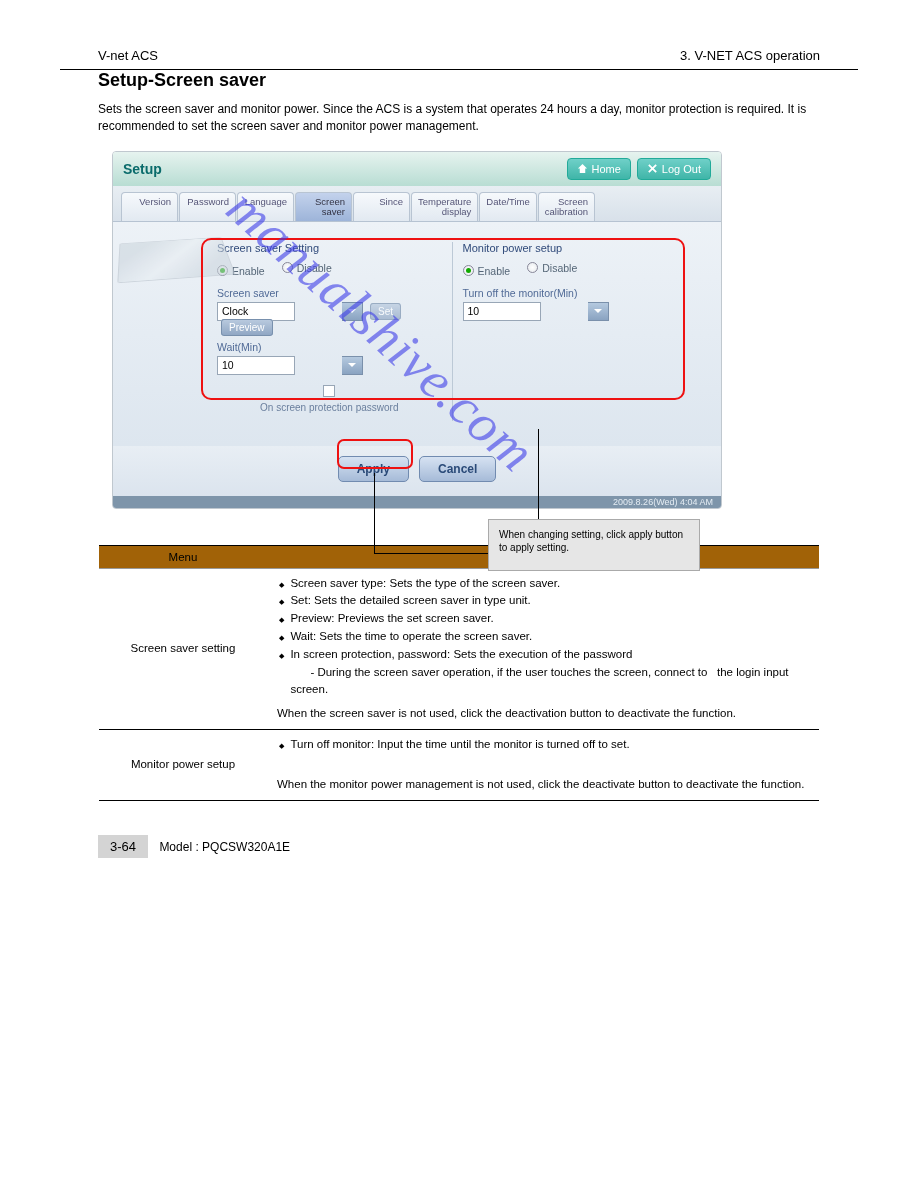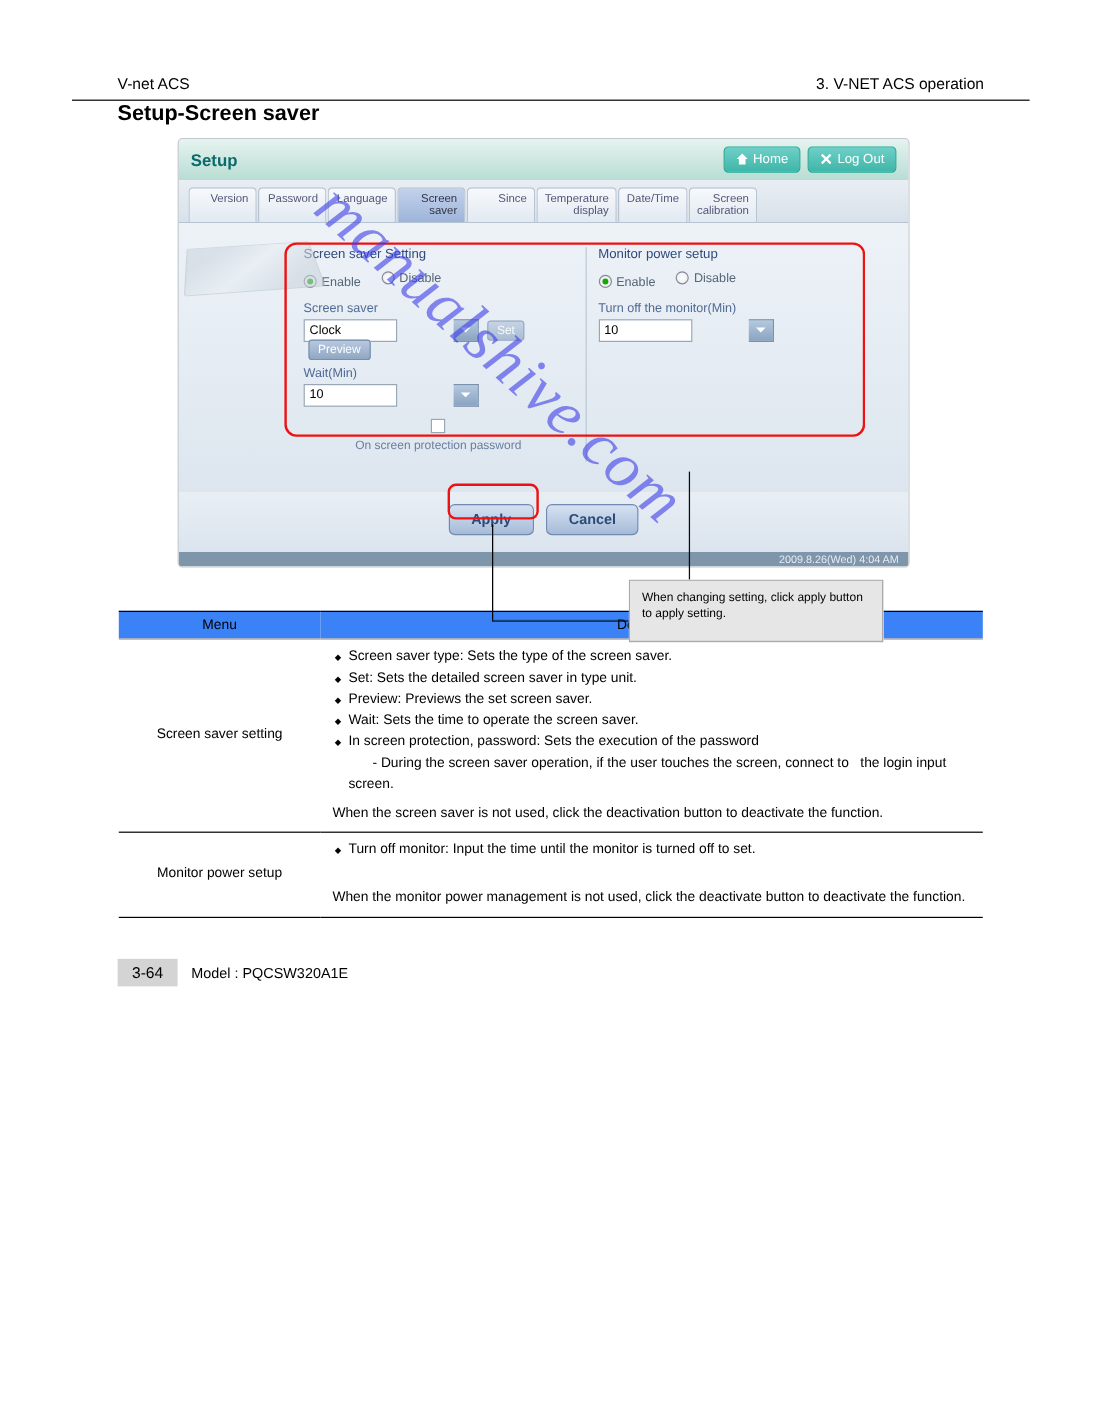--- a/index.html
+++ b/index.html
@@ -1,25 +1,25 @@
 <!DOCTYPE html>
 <html><head>
 <meta charset="utf-8">
 <style>
   * { box-sizing: border-box; margin: 0; padding: 0; }
   body { font-family: Arial, sans-serif; background: #fff; width: 918px; margin: 0 auto; font-size: 12px; color: #000; }
-  .page { padding: 62px 60px 30px 60px; }
+  .page { padding: 48px 60px 30px 60px; }
   hr.top-rule { border: none; border-top: 1.5px solid #000; margin: 6px 0 0 0; }
   .header-row { display: flex; justify-content: space-between; align-items: flex-end; padding: 0 38px; }
   .header-left { font-size: 13px; }
   .header-right { font-size: 13px; }
   .section-num { font-size: 12px; margin: 35px 38px 4px; }
   .section-title { font-size: 18px; font-weight: bold; margin: 0 38px 10px; }
   .section-intro { font-size: 12px; margin: 0 38px 16px; line-height: 1.4; }
-  .screenshot-wrap { position: relative; width: 538px; margin: 0 auto 0 88px; }
+  .screenshot-wrap { position: relative; width: 538px; margin: 0 auto 0 52px; }
 
   
   .app { width: 610px; border: 1px solid #c0c8cf; border-radius: 4px; overflow: hidden; font-size: 11px; }
   .titlebar { height: 34px; background: linear-gradient(#e6f3ef, #b8ddd3); display: flex; align-items: center; padding: 0 10px; }
   .titlebar .title { font-weight: bold; color: #0a6b6b; font-size: 14px; flex: 1; }
   .tb-btn { background: linear-gradient(#6fd0c8,#3fb5a8); color: #fff; border: 1px solid #2a9; border-radius: 4px; padding: 4px 9px; margin-left: 6px; display: inline-flex; align-items: flex-start; gap: 4px; font-size: 11px; cursor: pointer; }
   .tb-btn svg { width: 11px; height: 11px; }
 
   .tabstrip { background: linear-gradient(#e8eef3,#d8e1ea); padding: 6px 8px 0; display: flex; gap: 1px; border-bottom: 1px solid #b6c3d2; }
   .tab { background: linear-gradient(#f6f9fc,#e2e9f1); border: 1px solid #b8c4d2; border-bottom: none; border-radius: 4px 4px 0 0; padding: 4px 6px; font-size: 9.5px; color: #557; text-align: right; min-width: 57px; line-height: 1.05; cursor: pointer; white-space: pre-line; }
@@ -52,41 +52,42 @@
   
   .watermark { position: absolute; left: 50%; top: 50%; transform: translate(-50%,-50%) rotate(42deg); font-size: 54px; color: #3d3de8; opacity: 0.6; font-style: italic; font-family: "Times New Roman", serif; white-space: nowrap; pointer-events: none; letter-spacing: 1px; }
 
   
   .callout-box { position: absolute; border: 1px solid #aaa; background: #e6e6e6; width: 212px; height: 52px; padding: 8px 10px; font-size: 10px; line-height: 1.3; }
   .callout-line { position: absolute; border-left: 1.5px solid #000; }
   .callout-hline { position: absolute; border-top: 1.5px solid #000; }
 
   
   .desc-table { width: 720px; margin: 36px auto 0; border-collapse: collapse; font-size: 11.5px; }
-  .desc-table th { background: #3b82f6; font-weight: normal; padding: 5px 8px; border-top: 1px solid #000; border-bottom: 0.5px solid #999; text-align: center; }
+  .desc-table th { background: #a16207; font-weight: normal; padding: 5px 8px; border-top: 1px solid #000; border-bottom: 0.5px solid #999; text-align: center; }
   .desc-table td { padding: 6px 10px; border-bottom: 0.5px solid #000; vertical-align: top; line-height: 1.55; }
   .desc-table td:first-child { width: 168px; text-align: center; vertical-align: middle; }
   .desc-table ul { list-style: none; padding-left: 0; }
   .desc-table li { display: flex; }
   .desc-table li::before { content: "◆"; font-size: 7px; margin: 5px 6px 0 2px; color: #000; flex-shrink: 0; }
   .dash-sub { padding-left: 20px; }
   .footer { margin-top: 34px; padding: 0 38px; }
   .page-num { display: inline-block; background: #d4d4d4; padding: 4px 12px; font-size: 13px; }
 </style>
 </head>
 <body>
 
 <div class="page">
   <div class="header-row">
     <div class="header-left">V-net ACS</div>
     <div class="header-right">3. V-NET ACS operation</div>
   </div>
   <hr class="top-rule">
 
   <div class="section-title">Setup-Screen saver</div>
+  <p class="section-intro">Sets the screen saver and monitor power. Since the ACS is a system that operates 24 hours a day, monitor protection is required. It is recommended to set the screen saver and monitor power management.</p>
 
   <div class="screenshot-wrap">
     <div class="app">
       <div class="titlebar">
         <span class="title">Setup</span>
         <span class="tb-btn">
           <svg viewBox="0 0 12 12">
               <path d="M6 1 L11 6 H9 V11 H3 V6 H1 Z" fill="#fff"></path>
             </svg>
           <span>Home</span>

